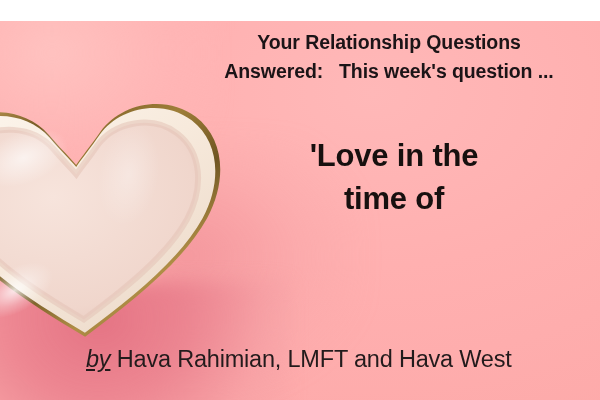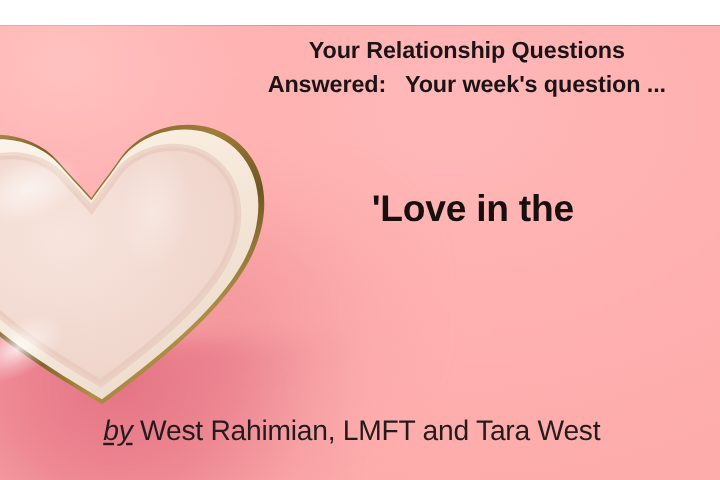--- a/index.html
+++ b/index.html
@@ -84,21 +84,21 @@
     font-weight: bold;
     font-size: 19.5px;
     line-height: 29px;
     letter-spacing: -0.1px;
   }
   .header-line { display: block; white-space: pre; }
 
   .title-block {
     position: absolute;
     left: 233px;
-    top: 131px;
+    top: 113px;
     width: 322px;
     text-align: center;
     color: #17100f;
     font-weight: bold;
     font-size: 31px;
     line-height: 43px;
     letter-spacing: -0.2px;
   }
   .title-line { display: block; }
 
@@ -188,24 +188,25 @@
       </g>
 
       <ellipse cx="88" cy="228" rx="42" ry="22" fill="url(#gloss)" transform="rotate(-26 88 228)"></ellipse>
       <ellipse cx="104" cy="96" rx="46" ry="26" fill="url(#gloss2)" transform="rotate(-18 104 96)"></ellipse>
       <ellipse cx="208" cy="118" rx="30" ry="52" fill="url(#gloss2)" transform="rotate(12 208 118)" opacity="0.5"></ellipse>
     </svg>
   </div>
 
   <div class="header-block">
     <span class="header-line">Your Relationship Questions</span>
-    <span class="header-line">Answered:   Your week's question ...</span>
+    <span class="header-line">Answered:   This week's question ...</span>
   </div>
 
   <div class="title-block">
     <span class="title-line">'Love in the</span>
+    <span class="title-line">time of</span>
   </div>
 
   <div class="byline">
-    <span class="byline-by">by</span><span> </span><span>West Rahimian, LMFT and Tara West</span>
+    <span class="byline-by">by</span><span> </span><span>Hava Rahimian, LMFT and Hava West</span>
   </div>
 
 </div>
 
 </body></html>

